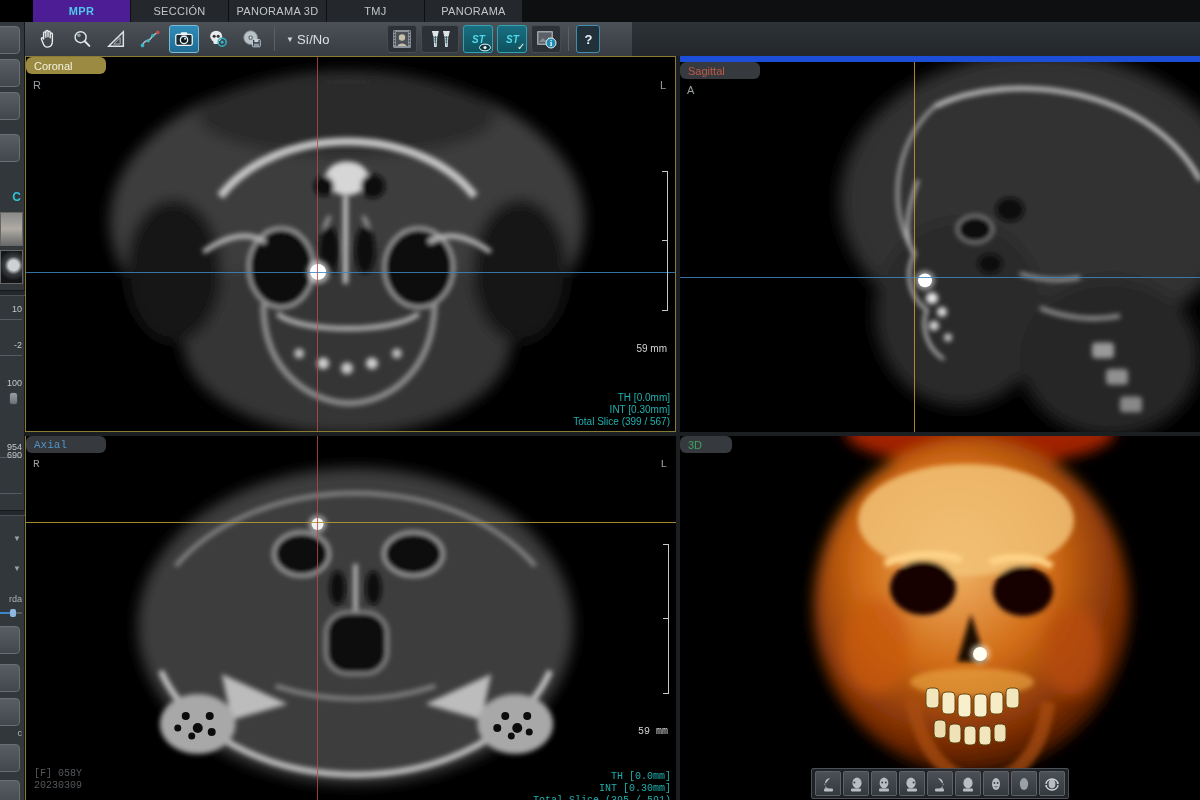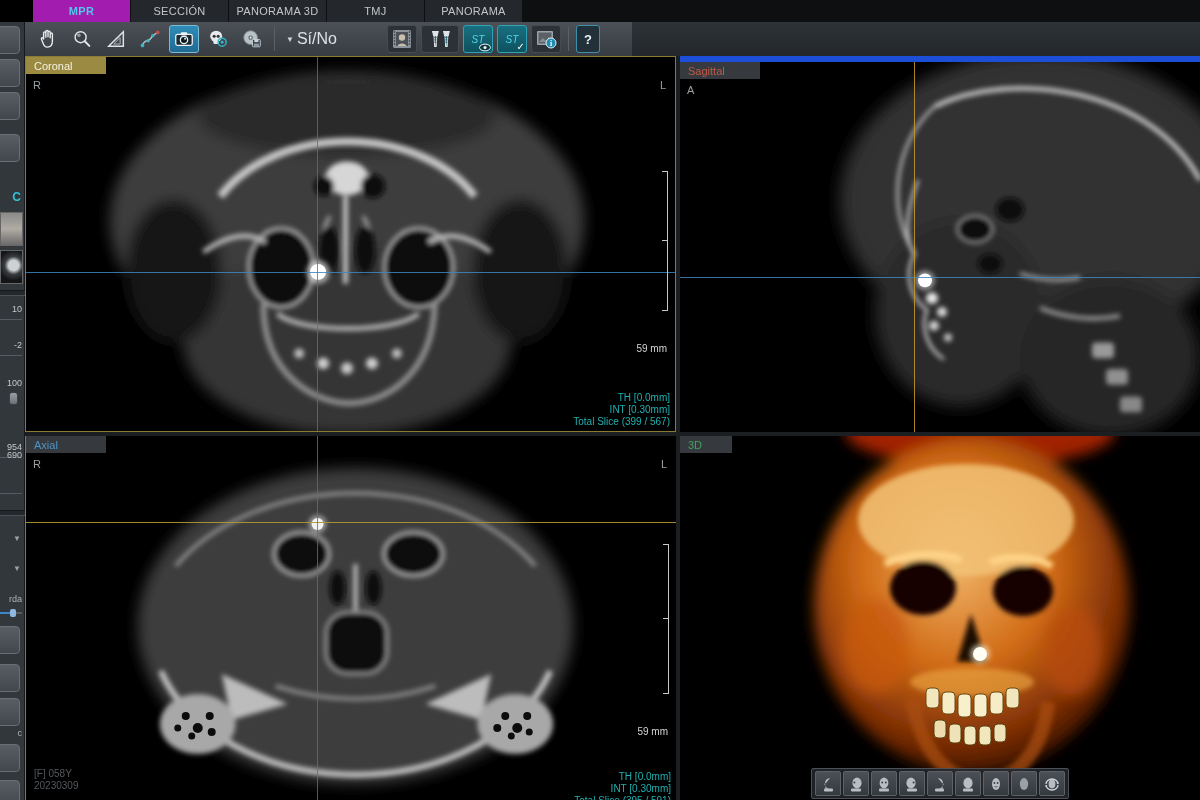--- a/index.html
+++ b/index.html
@@ -9,40 +9,40 @@
     background:#1c1f22; font-family:"Liberation Sans", sans-serif;
     -webkit-font-smoothing:antialiased;
   }
   
   .tabbar { position:absolute; left:0; top:0; width:1200px; height:22px; background:#0d0f11; display:flex; }
   .tab-corner { width:33px; height:22px; background:#000; }
   .tab {
     width:97px; height:22px; margin-right:1px; display:flex; align-items:center; justify-content:center;
     background:#24282c; color:#c2c6ca; font-size:11px; letter-spacing:.3px; cursor:pointer;
   }
-  .tab.active { background:#a21caf; color:#4fc8ea; font-weight:bold; }
+  .tab.active { background:#4c1d95; color:#4fc8ea; font-weight:bold; }
   
   .toolbar {
     position:absolute; left:25px; top:22px; width:607px; height:34px;
     background:linear-gradient(#4b5157,#363c42); display:flex; align-items:center; padding-left:6px;
   }
   .toolbar-ext { position:absolute; left:632px; top:22px; width:568px; height:34px;
     background:linear-gradient(#2e3338,#23272c); }
   .tbtn {
     width:30px; height:28px; margin:0 2px; display:flex; align-items:center; justify-content:center;
     background:transparent; border:1px solid transparent; border-radius:3px; cursor:pointer; position:relative;
   }
   .tbtn.active-blue { background:linear-gradient(#2f8cb8,#1f6a92); border-color:#79bcd8; }
   .tbtn.teal  { background:linear-gradient(#196f80,#0e525f); border-color:#2fa2b6; }
   .tbtn.darkbox { background:#2b3136; border-color:#454b51; }
   .tbtn.helpbox { background:#22303a; border-color:#3e8fae; width:24px; }
   .tb-sep { width:1px; height:24px; background:#2a2e32; border-right:1px solid #5a6066; margin:0 5px; }
   .dd-arrow { color:#d0d4d8; font-size:8px; margin:0 3px 0 6px; cursor:pointer; }
-  .yesno { color:#dde1e4; font-size:16px; cursor:default; }
-  .st-txt { color:#4fd8ea; font-size:10px; font-weight:normal; font-style:italic;text-align:center; }
+  .yesno { color:#dde1e4; font-size:13px; margin-right:8px; cursor:default; }
+  .st-txt { color:#4fd8ea; font-size:10px; font-weight:bold; font-style:italic;text-align:center; }
   .mini-glyph { position:absolute; right:1px; bottom:0px; font-size:10px; color:#fff; line-height:10px; }
   .gap { width:48px; }
   
   .sidebar { position:absolute; left:0; top:22px; width:25px; height:778px; background:#32373c; border-right:1px solid #17191c; }
   .sbtn { position:absolute; left:-8px; width:28px; height:28px; border-radius:4px;
     background:linear-gradient(#585e64,#41474d); border:1px solid #686e74; cursor:pointer; }
   .sb-num { position:absolute; right:2px; color:#c4c8cc; font-size:9px; cursor:default; }
   .sb-line { position:absolute; left:0; width:22px; height:1px; background:#111; border-bottom:1px solid #555b60; }
   .sb-badge { position:absolute; right:3px; color:#2fc4d8; font-size:12px; font-weight:bold; cursor:default; }
   .sb-thumb { position:absolute; left:0; width:23px; height:34px; border:1px solid #666; cursor:pointer; }
@@ -50,26 +50,26 @@
   .sb-slider-thumb { position:absolute; right:6px; width:9px; height:13px; border-radius:3px;
     background:linear-gradient(#9aa0a6,#6a7076); border:1px solid #3a4046; cursor:pointer; }
   .sb-sep { position:absolute; left:0; width:25px; height:6px; background:#24282c; border-top:1px solid #15171a; border-bottom:1px solid #4a5056; }
   .sb-blue-track { position:absolute; left:0; width:22px; height:2px; background:#555b61; }
   .sb-blue-fill { width:12px; height:2px; background:#3a86c8; }
   .sb-blue-thumb { position:absolute; left:10px; top:-3px; width:6px; height:8px; background:#8fb8e0; border-radius:2px; cursor:pointer; }
   
   .vp { position:absolute; background:#000; overflow:hidden; cursor:crosshair; }
   .vp-coronal  { left:25px;  top:56px;  width:651px; height:376px; border:1px solid #8a7b33; }
   .vp-sagittal { left:680px; top:56px;  width:520px; height:376px; border-top:6px solid #1d4ed8; }
-  .vp-axial    { left:25px;  top:436px; width:651px; height:364px; border-left:1px solid #8a7b33; }
+  .vp-axial    { left:25px;  top:436px; width:651px; height:364px; border-left:1px solid #8a7b33;font-family:Liberation Mono, monospace; }
   .vp-volume   { left:680px; top:436px; width:520px; height:364px; }
   .vp svg.ct { position:absolute; left:0; top:0; width:100%; height:100%; }
   .vp-label {
     position:absolute; left:0; top:0; height:17px; padding:0 14px 0 8px; display:flex; align-items:center;
-    font-size:11px; background:#36393d; color:#c8ccd0; cursor:pointer; min-width:80px; z-index:5;
+    font-size:11px; background:#36393d; color:#c8ccd0; cursor:pointer; min-width:80px; z-index:5;border-radius:6px;
   }
   .vp-coronal .vp-label { background:#9a8a42; color:#f5f2e0; }
   .vp-sagittal .vp-label { color:#bf5a48; }
   .vp-axial .vp-label { color:#4f94c8; }
   .vp-volume .vp-label { color:#3fa45f; min-width:52px; }
   .marker { position:absolute; color:#9aa0a4; font-size:11px; z-index:4; cursor:default; }
   .mk-tl { left:7px; top:22px; } .mk-tr { right:9px; top:22px; }
   .xline, .yline { position:absolute; z-index:3; }
   .yline { left:0; width:100%; height:1px; cursor:row-resize; }
   .xline { top:0; height:100%; width:1px; cursor:col-resize; }

